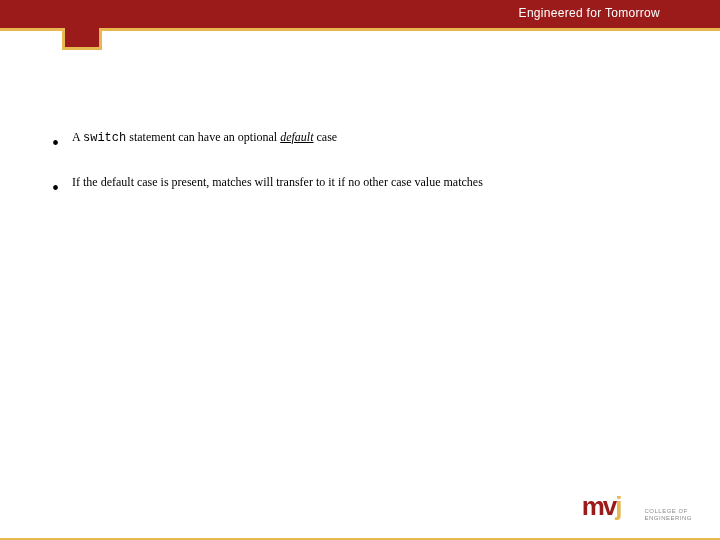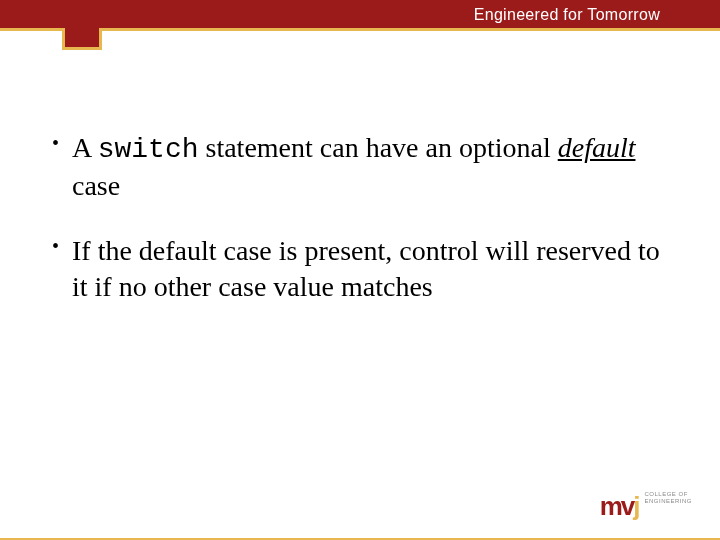--- a/index.html
+++ b/index.html
@@ -16,21 +16,21 @@
     height: 28px;
     background: #9b1b1b;
     position: relative;
   }
   .tagline {
     position: absolute;
     right: 60px;
     top: 6px;
     color: #ffffff;
     font-family: Arial, Helvetica, sans-serif;
-    font-size: 16px;
+    font-size: 12px;
     letter-spacing: 0.3px;
   }
   .accent-line {
     position: absolute;
     left: 0;
     top: 28px;
     width: 720px;
     height: 3px;
     background: #e6b84f;
   }
@@ -50,21 +50,21 @@
     top: 130px;
     left: 48px;
     right: 48px;
   }
   ul.bullets {
     list-style: none;
   }
   ul.bullets > li {
     position: relative;
     padding-left: 24px;
-    font-size: 28px;
+    font-size: 12px;
     line-height: 1.3;
     color: #000000;
     margin-bottom: 28px;
   }
   ul.bullets > li::before {
     content: "•";
     position: absolute;
     left: 4px;
     top: 0;
     font-size: 20px;
@@ -75,22 +75,22 @@
   }
   .italic-u {
     font-style: italic;
     text-decoration: underline;
   }
   .logo {
     position: absolute;
     right: 28px;
     bottom: 18px;
     display: flex;
-    align-items: flex-start;
-    gap: 6px;
+    align-items: flex-end;
+    gap: 24px;
   }
   .logo-mark {
     font-family: Arial, Helvetica, sans-serif;
     font-weight: 900;
     font-size: 26px;
     color: #9b1b1b;
     letter-spacing: -2px;
     position: relative;
   }
   .logo-mark .j-accent {
@@ -121,21 +121,21 @@
 </div>
 <div class="accent-line"></div>
 <div class="notch"></div>
 
 <div class="content">
   <ul class="bullets">
     <li>
       <span>A </span><span class="mono">switch</span><span> statement can have an optional </span><span class="italic-u">default</span><span> case</span>
     </li>
     <li>
-      <span>If the default case is present, control will reserved to it if no other case value matches</span>
+      <span>If the default case is present, matches will transfer to it if no other case value matches</span>
     </li>
   </ul>
 </div>
 
 <div class="logo">
   <div class="logo-mark">
     <span>m</span><span>v</span><span class="j-accent">j</span>
   </div>
   <div class="logo-text">
     <div>COLLEGE OF</div>

